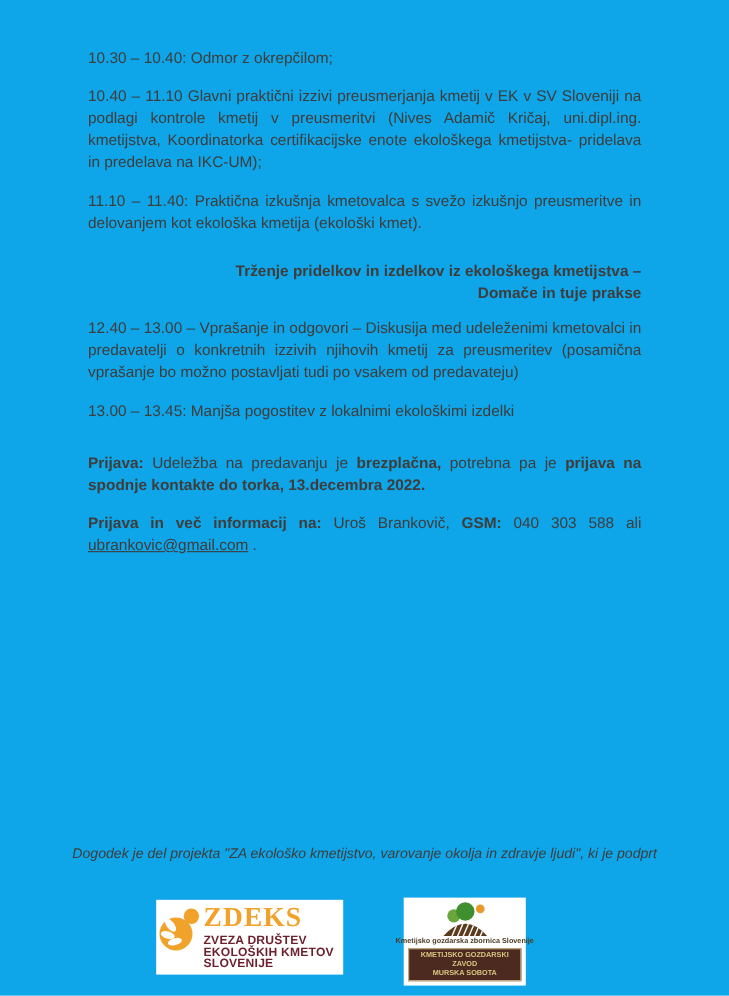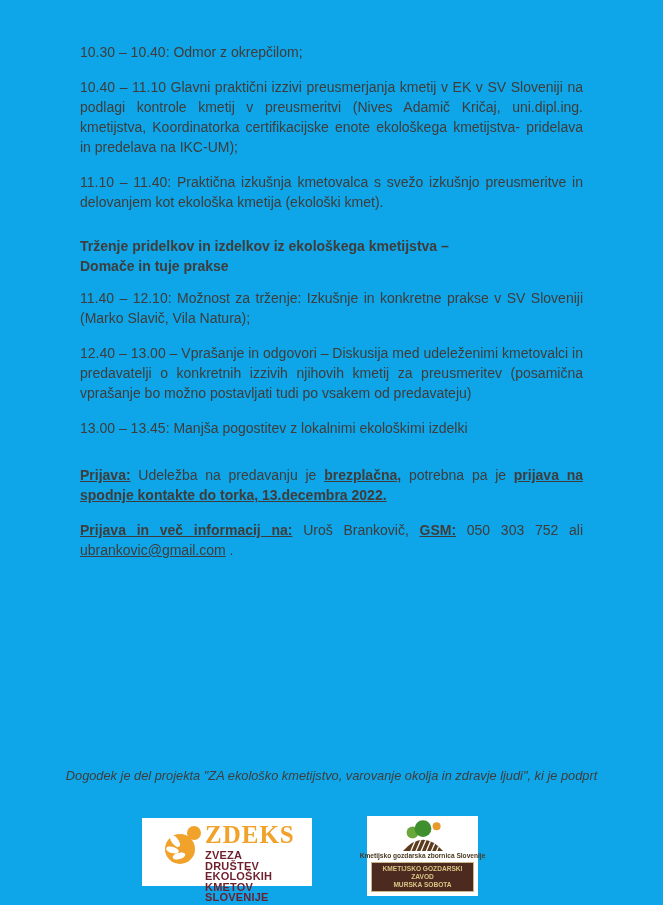--- a/index.html
+++ b/index.html
@@ -11,33 +11,33 @@
     color:#3E3D3B;
     overflow:hidden;
   }
   .content {
     position:absolute; top:42px; left:80px; right:80px;
     font-size:14px; line-height:20px;
   }
   .para { margin:0 0 15px 0; text-align:justify; }
   .section-heading {
     margin:24px 0 12px 0;
-    text-align:left; font-weight:bold;
+    text-align:right; font-weight:bold;
   }
-  .b { font-weight:bold;text-decoration:underline; }
+  .b { font-weight:bold; }
   .email-link { color:#3E3D3B; text-decoration:underline; cursor:pointer; }
   .footer-note {
     position:absolute; top:766px; left:40px; right:40px;
     text-align:center; font-style:italic; font-size:12.8px; line-height:19px;
   }
   .logos { position:absolute; top:816px; left:0; width:663px; height:82px; }
   .zdeks-box {
     position:absolute; left:142px; top:2px;
     width:170px; height:68px; background:#FFFFFF;
-    display:flex; align-items:flex-start; padding:4px 22px; box-sizing:border-box;
+    display:flex; align-items:flex-start; padding:4px 2px; box-sizing:border-box;
   }
   .zdeks-icon { width:38px; height:44px; flex:0 0 38px; margin-top:2px; }
   .zdeks-text { margin-left:3px; }
   .zdeks-acronym {
     font-family:"Liberation Serif", serif;
     font-weight:bold; font-size:25px; line-height:25px; letter-spacing:1px;
     color:#F0A22B;
   }
   .zdeks-sub {
     margin-top:3px;
@@ -74,33 +74,32 @@
 
     <p class="para">10.40 – 11.10 Glavni praktični izzivi preusmerjanja kmetij v EK v SV Sloveniji na podlagi kontrole kmetij v preusmeritvi (Nives Adamič Kričaj, uni.dipl.ing. kmetijstva, Koordinatorka certifikacijske enote ekološkega kmetijstva- pridelava in predelava na IKC-UM);</p>
 
     <p class="para">11.10 – 11.40: Praktična izkušnja kmetovalca s svežo izkušnjo preusmeritve in delovanjem kot ekološka kmetija (ekološki kmet).</p>
 
     <div class="section-heading">
       <div>Trženje pridelkov in izdelkov iz ekološkega kmetijstva –</div>
       <div>Domače in tuje prakse</div>
     </div>
 
-    <p class="para">11.40 – 12.10: Možnost za trženje: Izkušnje in konkretne prakse v SV Sloveniji (Marko Slavič, Vila Natura);</p>
 
 
     <p class="para">12.40 – 13.00 – Vprašanje in odgovori – Diskusija med udeleženimi kmetovalci in predavatelji o konkretnih izzivih njihovih kmetij za preusmeritev (posamična vprašanje bo možno postavljati tudi po vsakem od predavateju)</p>
 
     <p class="para">13.00 – 13.45: Manjša pogostitev z lokalnimi ekološkimi izdelki</p>
 
     <p class="para" style="margin-top:27px;">
       <span class="b">Prijava:</span><span> Udeležba na predavanju je </span><span class="b">brezplačna,</span><span> potrebna pa je </span><span class="b">prijava na spodnje kontakte do torka, 13.decembra 2022.</span>
     </p>
 
     <p class="para">
-      <span class="b">Prijava in več informacij na:</span><span> Uroš Brankovič, </span><span class="b">GSM:</span><span> 050 303 752 ali </span><a class="email-link">ubrankovic@gmail.com</a><span> .</span>
+      <span class="b">Prijava in več informacij na:</span><span> Uroš Brankovič, </span><span class="b">GSM:</span><span> 040 303 588 ali </span><a class="email-link">ubrankovic@gmail.com</a><span> .</span>
     </p>
 
 
   </div>
 
   <div class="footer-note">
     <div>Dogodek je del projekta "ZA ekološko kmetijstvo, varovanje okolja in zdravje ljudi", ki je podprt</div>
   </div>
 
   <div class="logos">

